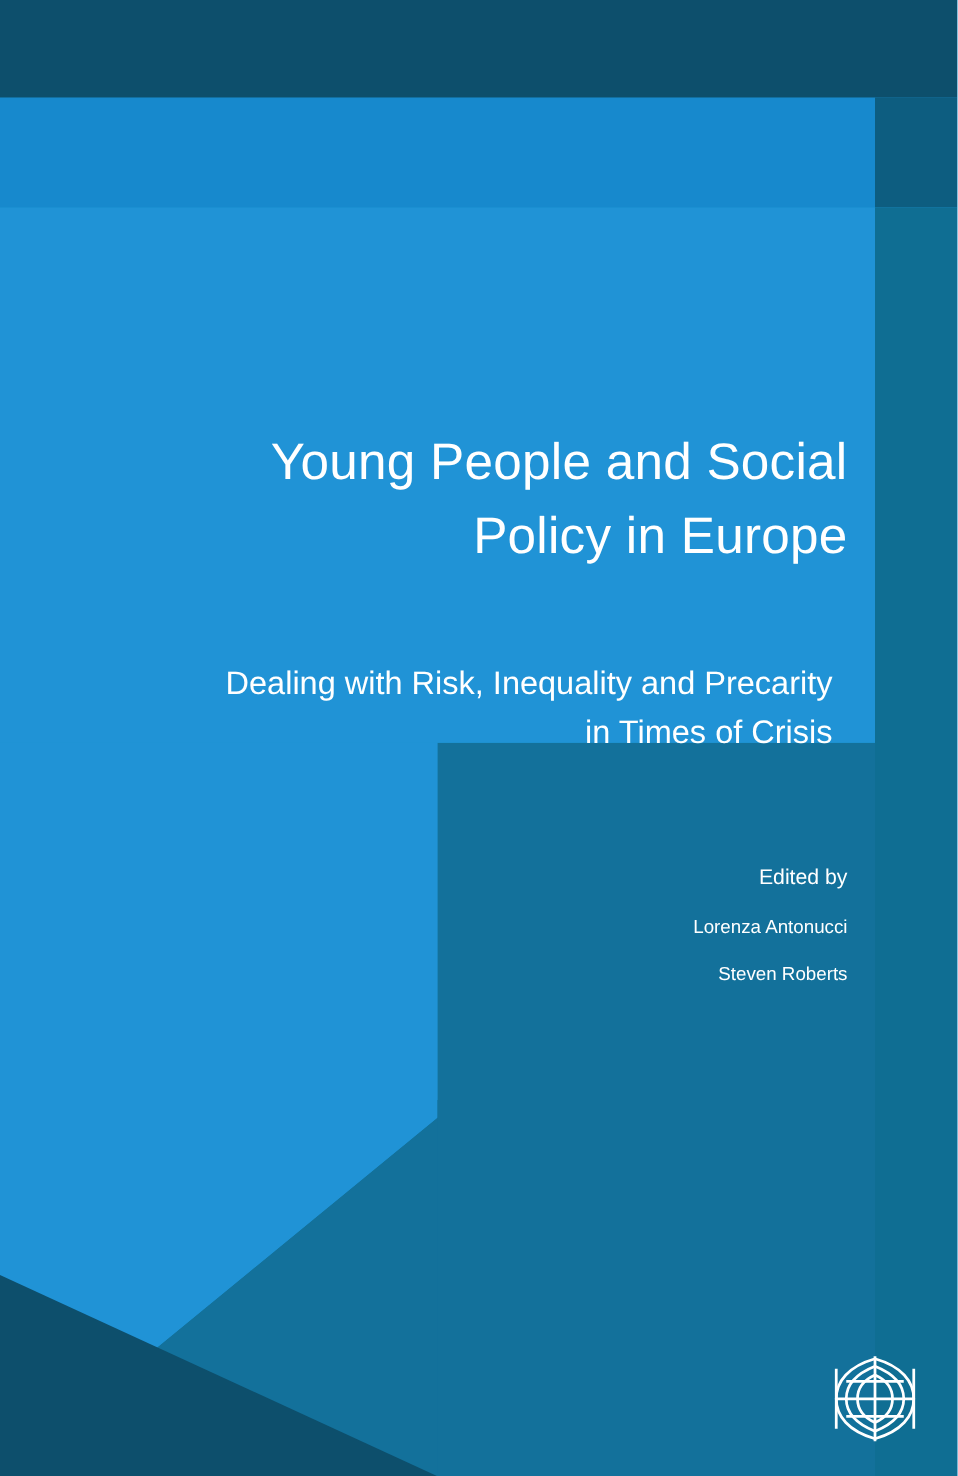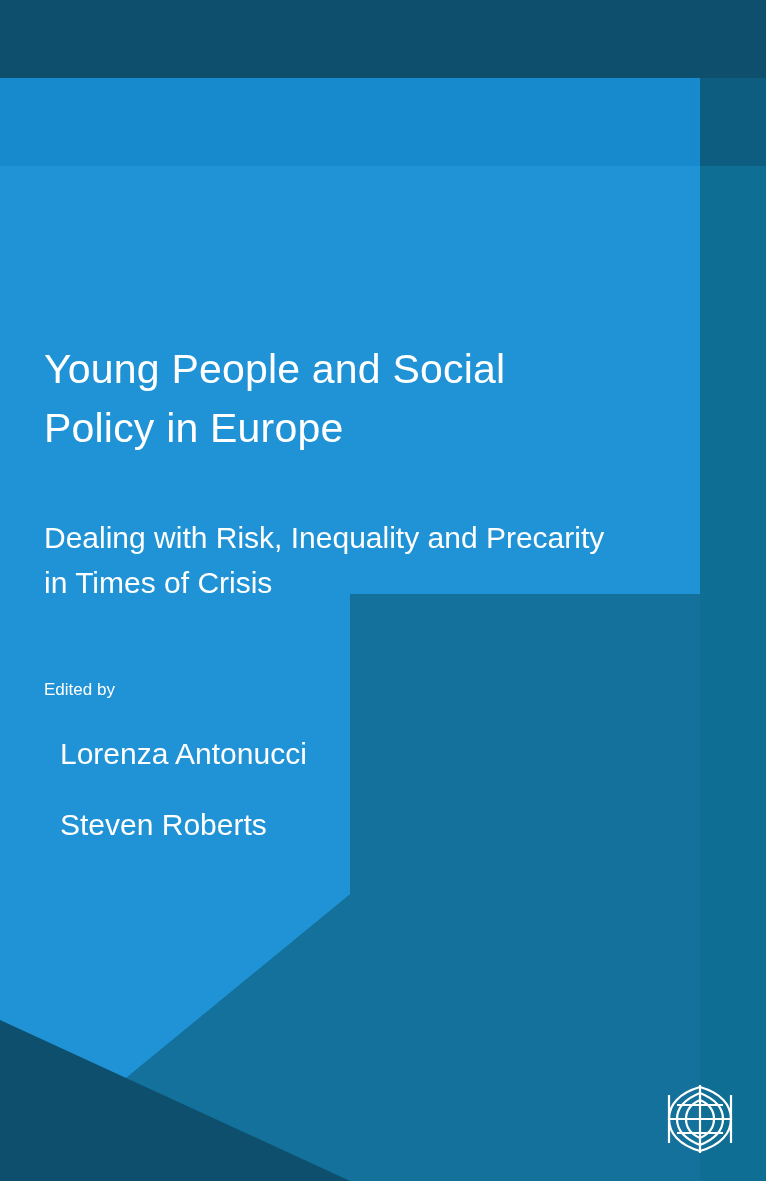--- a/index.html
+++ b/index.html
@@ -104,52 +104,53 @@
     top: 594px;
     width: 700px;
     height: 587px;
     background: #13719b;
     clip-path: polygon(350px 0, 700px 0, 700px 587px, 350px 587px, 0 587px, 350px 300px);
   }
 
   
   .text-block {
     position: absolute;
-    left: 44px;
+    left: 58px;
     top: 340px;
     width: 620px;
+    text-align: right;
   }
   .title {
     color: #ffffff;
     font-size: 41px;
     line-height: 1.45;
     font-weight: normal;
     letter-spacing: 0.2px;
     margin: 0;
     white-space: pre-line;
   }
   .subtitle {
     color: #ffffff;
-    font-size: 30px;
+    font-size: 26px;
     line-height: 1.5;
     font-weight: normal;
-    margin: 0;
+    margin: 12px;
     padding-top: 56px;
     white-space: pre-line;
   }
   .edited-by {
     color: #ffffff;
     font-size: 17px;
     margin: 0;
     padding-top: 75px;
   }
   .editor {
     color: #ffffff;
-    font-size: 30px;
-    margin: 16px;
+    font-size: 15px;
+    margin: 0;
     padding-top: 21px;
   }
 
   
   .logo {
     position: absolute;
     left: 663px;
     top: 1083px;
     width: 74px;
     height: 72px;

